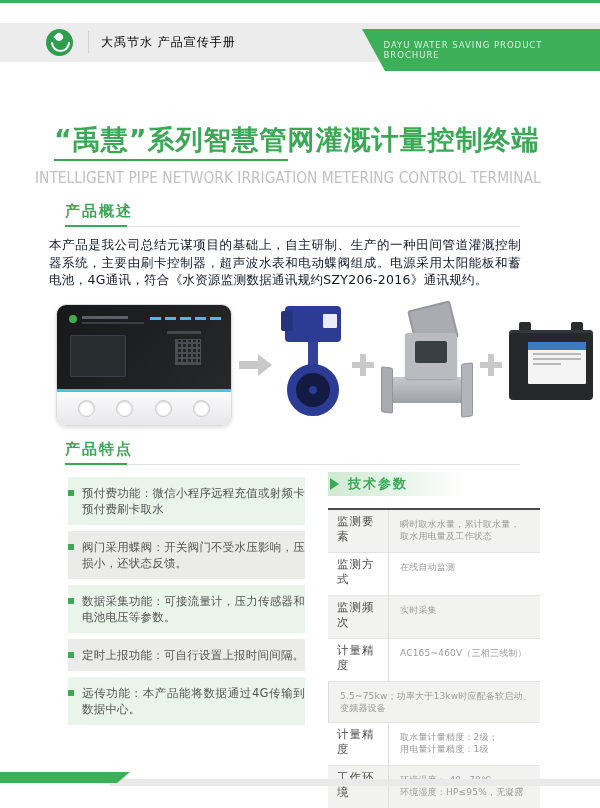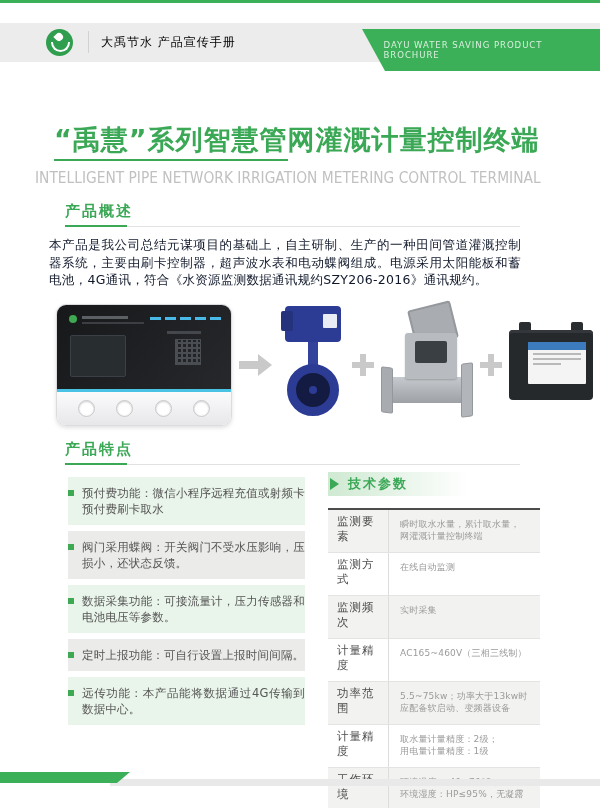--- a/index.html
+++ b/index.html
@@ -250,36 +250,35 @@
 
   <div class="tech">
     <div class="tech-header">
       <span class="tri"></span>
       <span class="tech-label">技术参数</span>
     </div>
     <div class="tech-table">
       <div class="trow">
         <div class="tlabel">监测要素</div>
         <div class="tvalue">瞬时取水水量，累计取水量，
-网灌溉计量控制终端</div>
+取水用电量及工作状态</div>
       </div>
       <div class="trow">
         <div class="tlabel">监测方式</div>
         <div class="tvalue">在线自动监测</div>
       </div>
       <div class="trow">
         <div class="tlabel">监测频次</div>
         <div class="tvalue">实时采集</div>
       </div>
       <div class="trow">
         <div class="tlabel">计量精度</div>
         <div class="tvalue">AC165~460V（三相三线制）</div>
       </div>
       <div class="trow">
-        <div class="tlabel">功率范围</div>
         <div class="tvalue">5.5~75kw；功率大于13kw时应配备软启动、变频器设备</div>
       </div>
       <div class="trow">
         <div class="tlabel">计量精度</div>
         <div class="tvalue">取水量计量精度：2级；
 用电量计量精度：1级</div>
       </div>
       <div class="trow">
         <div class="tlabel">工作环境</div>
         <div class="tvalue">环境温度：-40~70℃，

